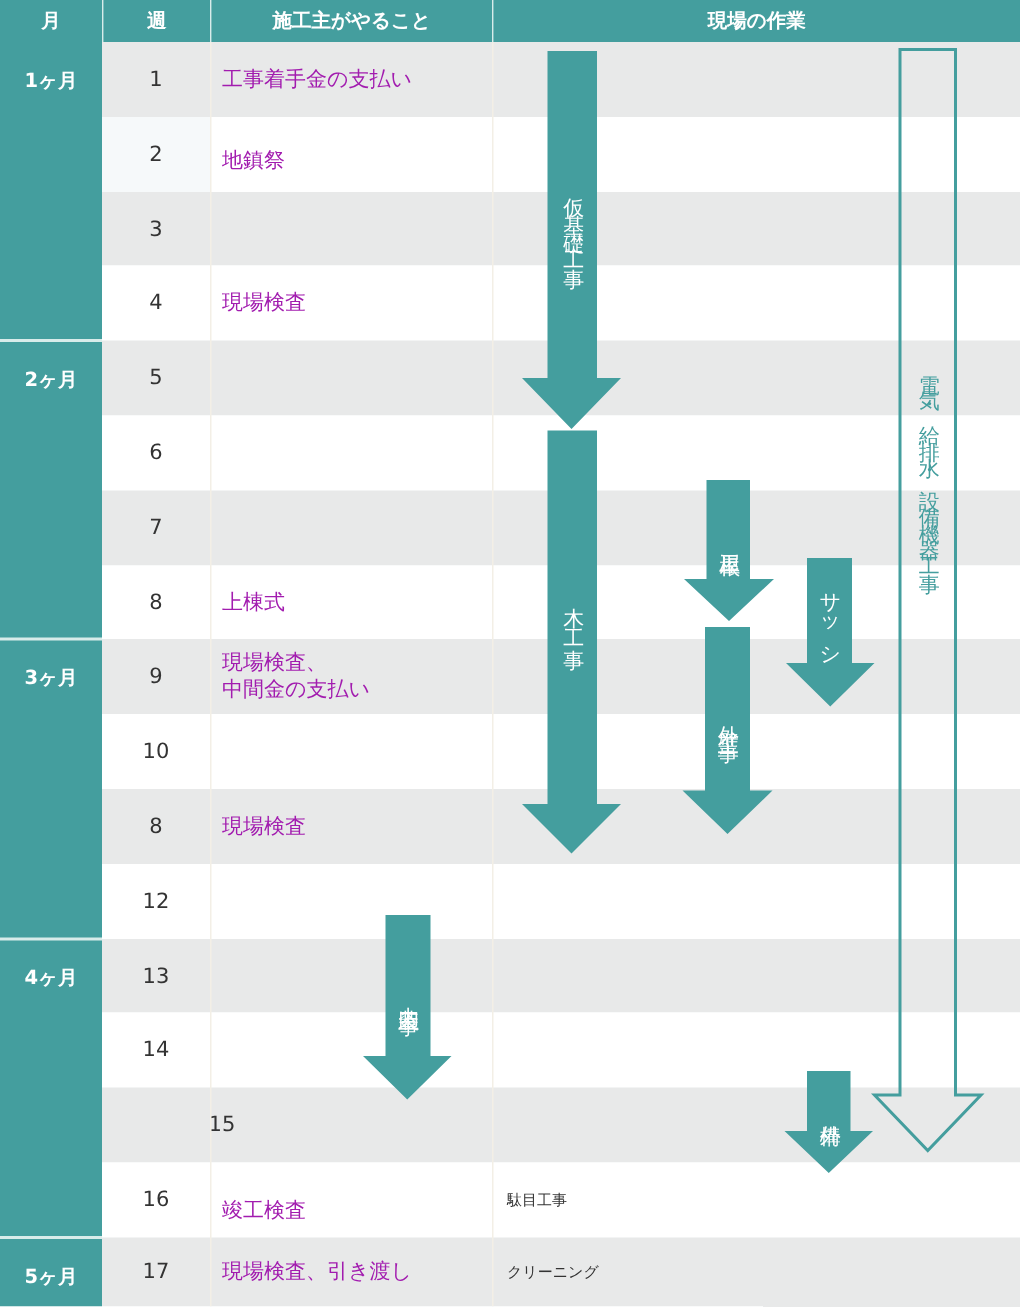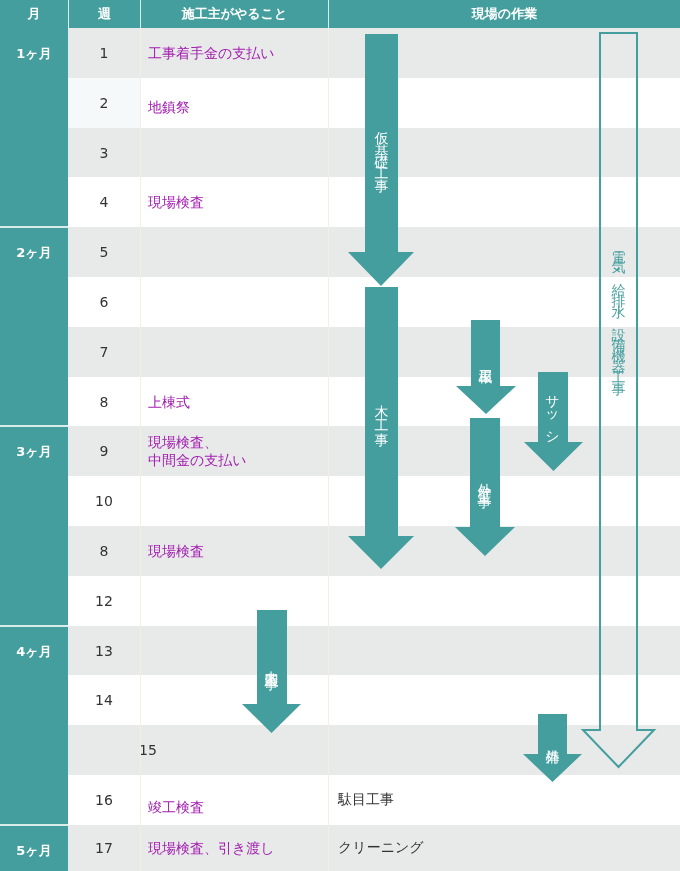--- a/index.html
+++ b/index.html
@@ -12,21 +12,21 @@
   .rowbg.g { background:#e8e9e9; }
   .rowbg.w { background:#ffffff; }
   .month { position:absolute; left:0; width:68px; background:#449e9e; color:#fff; font-weight:bold;
            font-size:13px; box-sizing:border-box; text-align:center; padding-top:17px; }
   .month-sep { position:absolute; left:0; width:68px; height:2px; background:#d8ecea; }
   .vline { position:absolute; top:28px; bottom:0; width:1px; background:#f3efe6; }
   .week { position:absolute; left:68px; width:72px; text-align:center; font-size:14px; color:#333;
           display:flex; align-items:center; justify-content:center; }
   .task { position:absolute; left:148px; width:180px; font-size:14px; color:#a21caf;
           display:flex; align-items:center; line-height:18px; }
-  .site { position:absolute; left:338px; width:300px; font-size:14px; color:#333;
+  .site { position:absolute; left:338px; width:300px; font-size:10px; color:#333;
           display:flex; align-items:center; }
   .arrow { position:absolute; }
   .arrow svg { position:absolute; left:0; top:0; overflow:visible; }
   .arrow-label { position:absolute; color:#fff; font-size:14px; writing-mode:vertical-rl;
                  text-orientation:upright; display:flex; align-items:center; }
   .arrow-label.outline { color:#449e9e; }
 </style>
 </head>
 <body>
 

